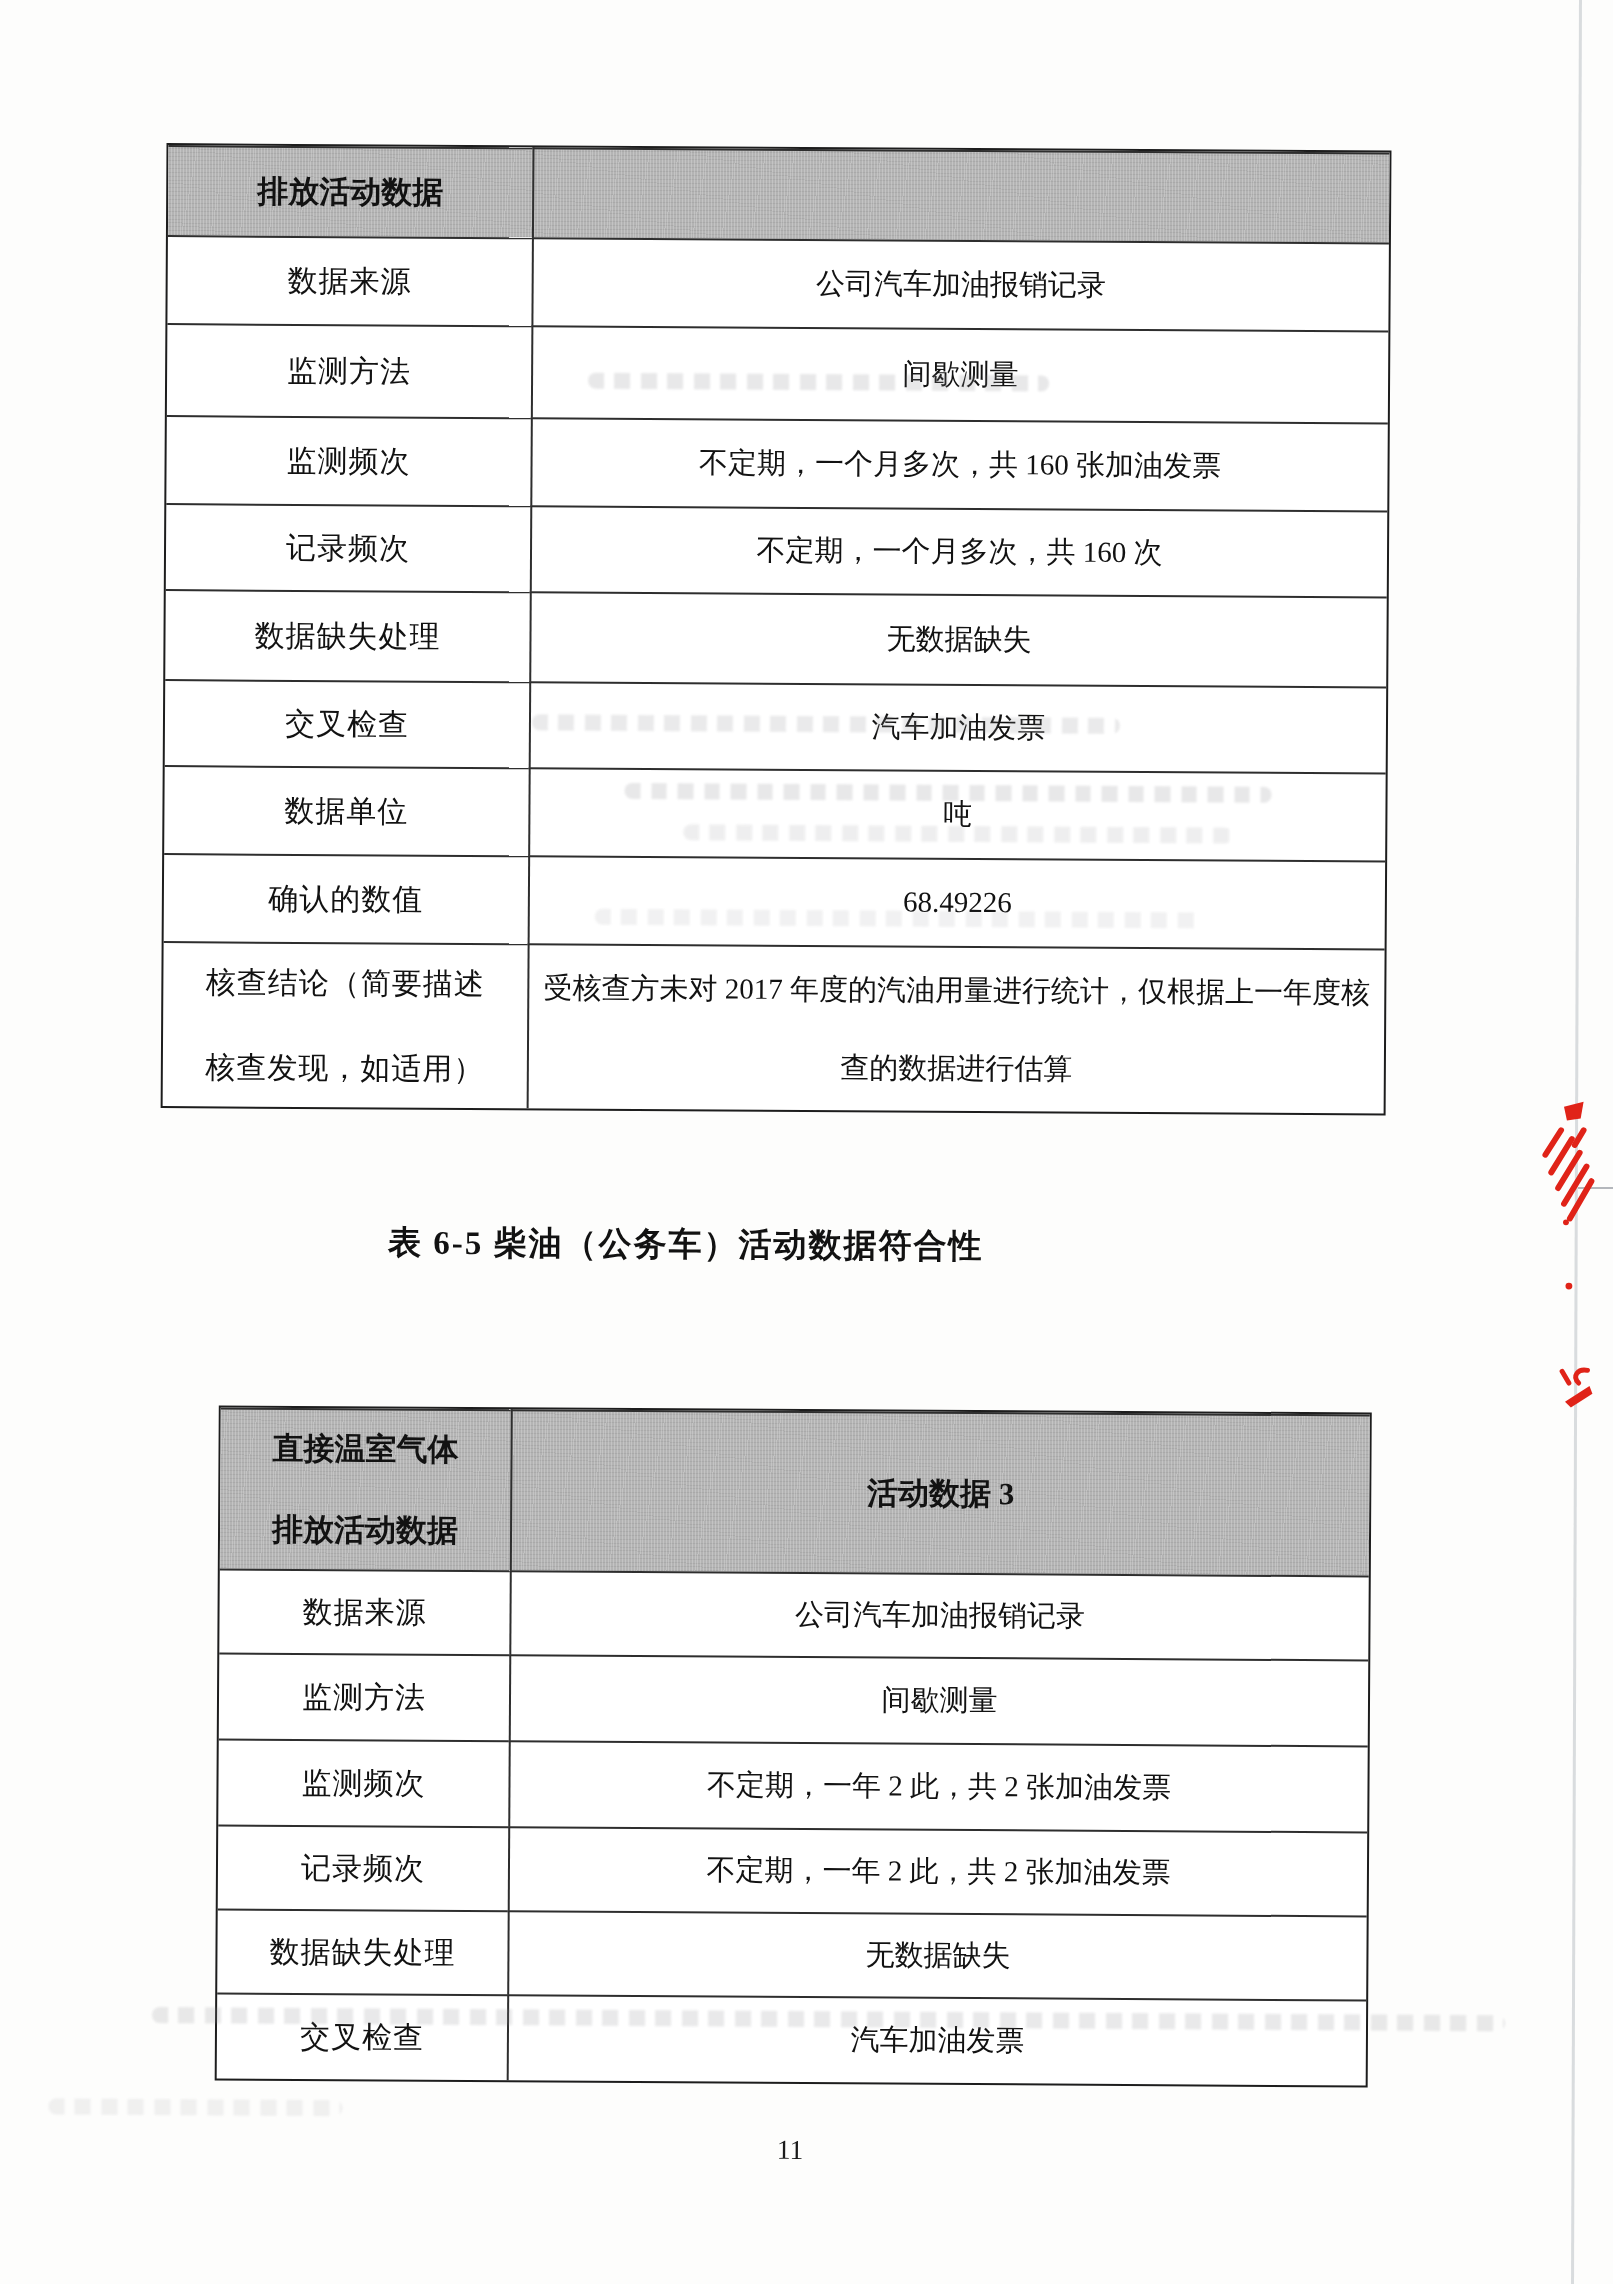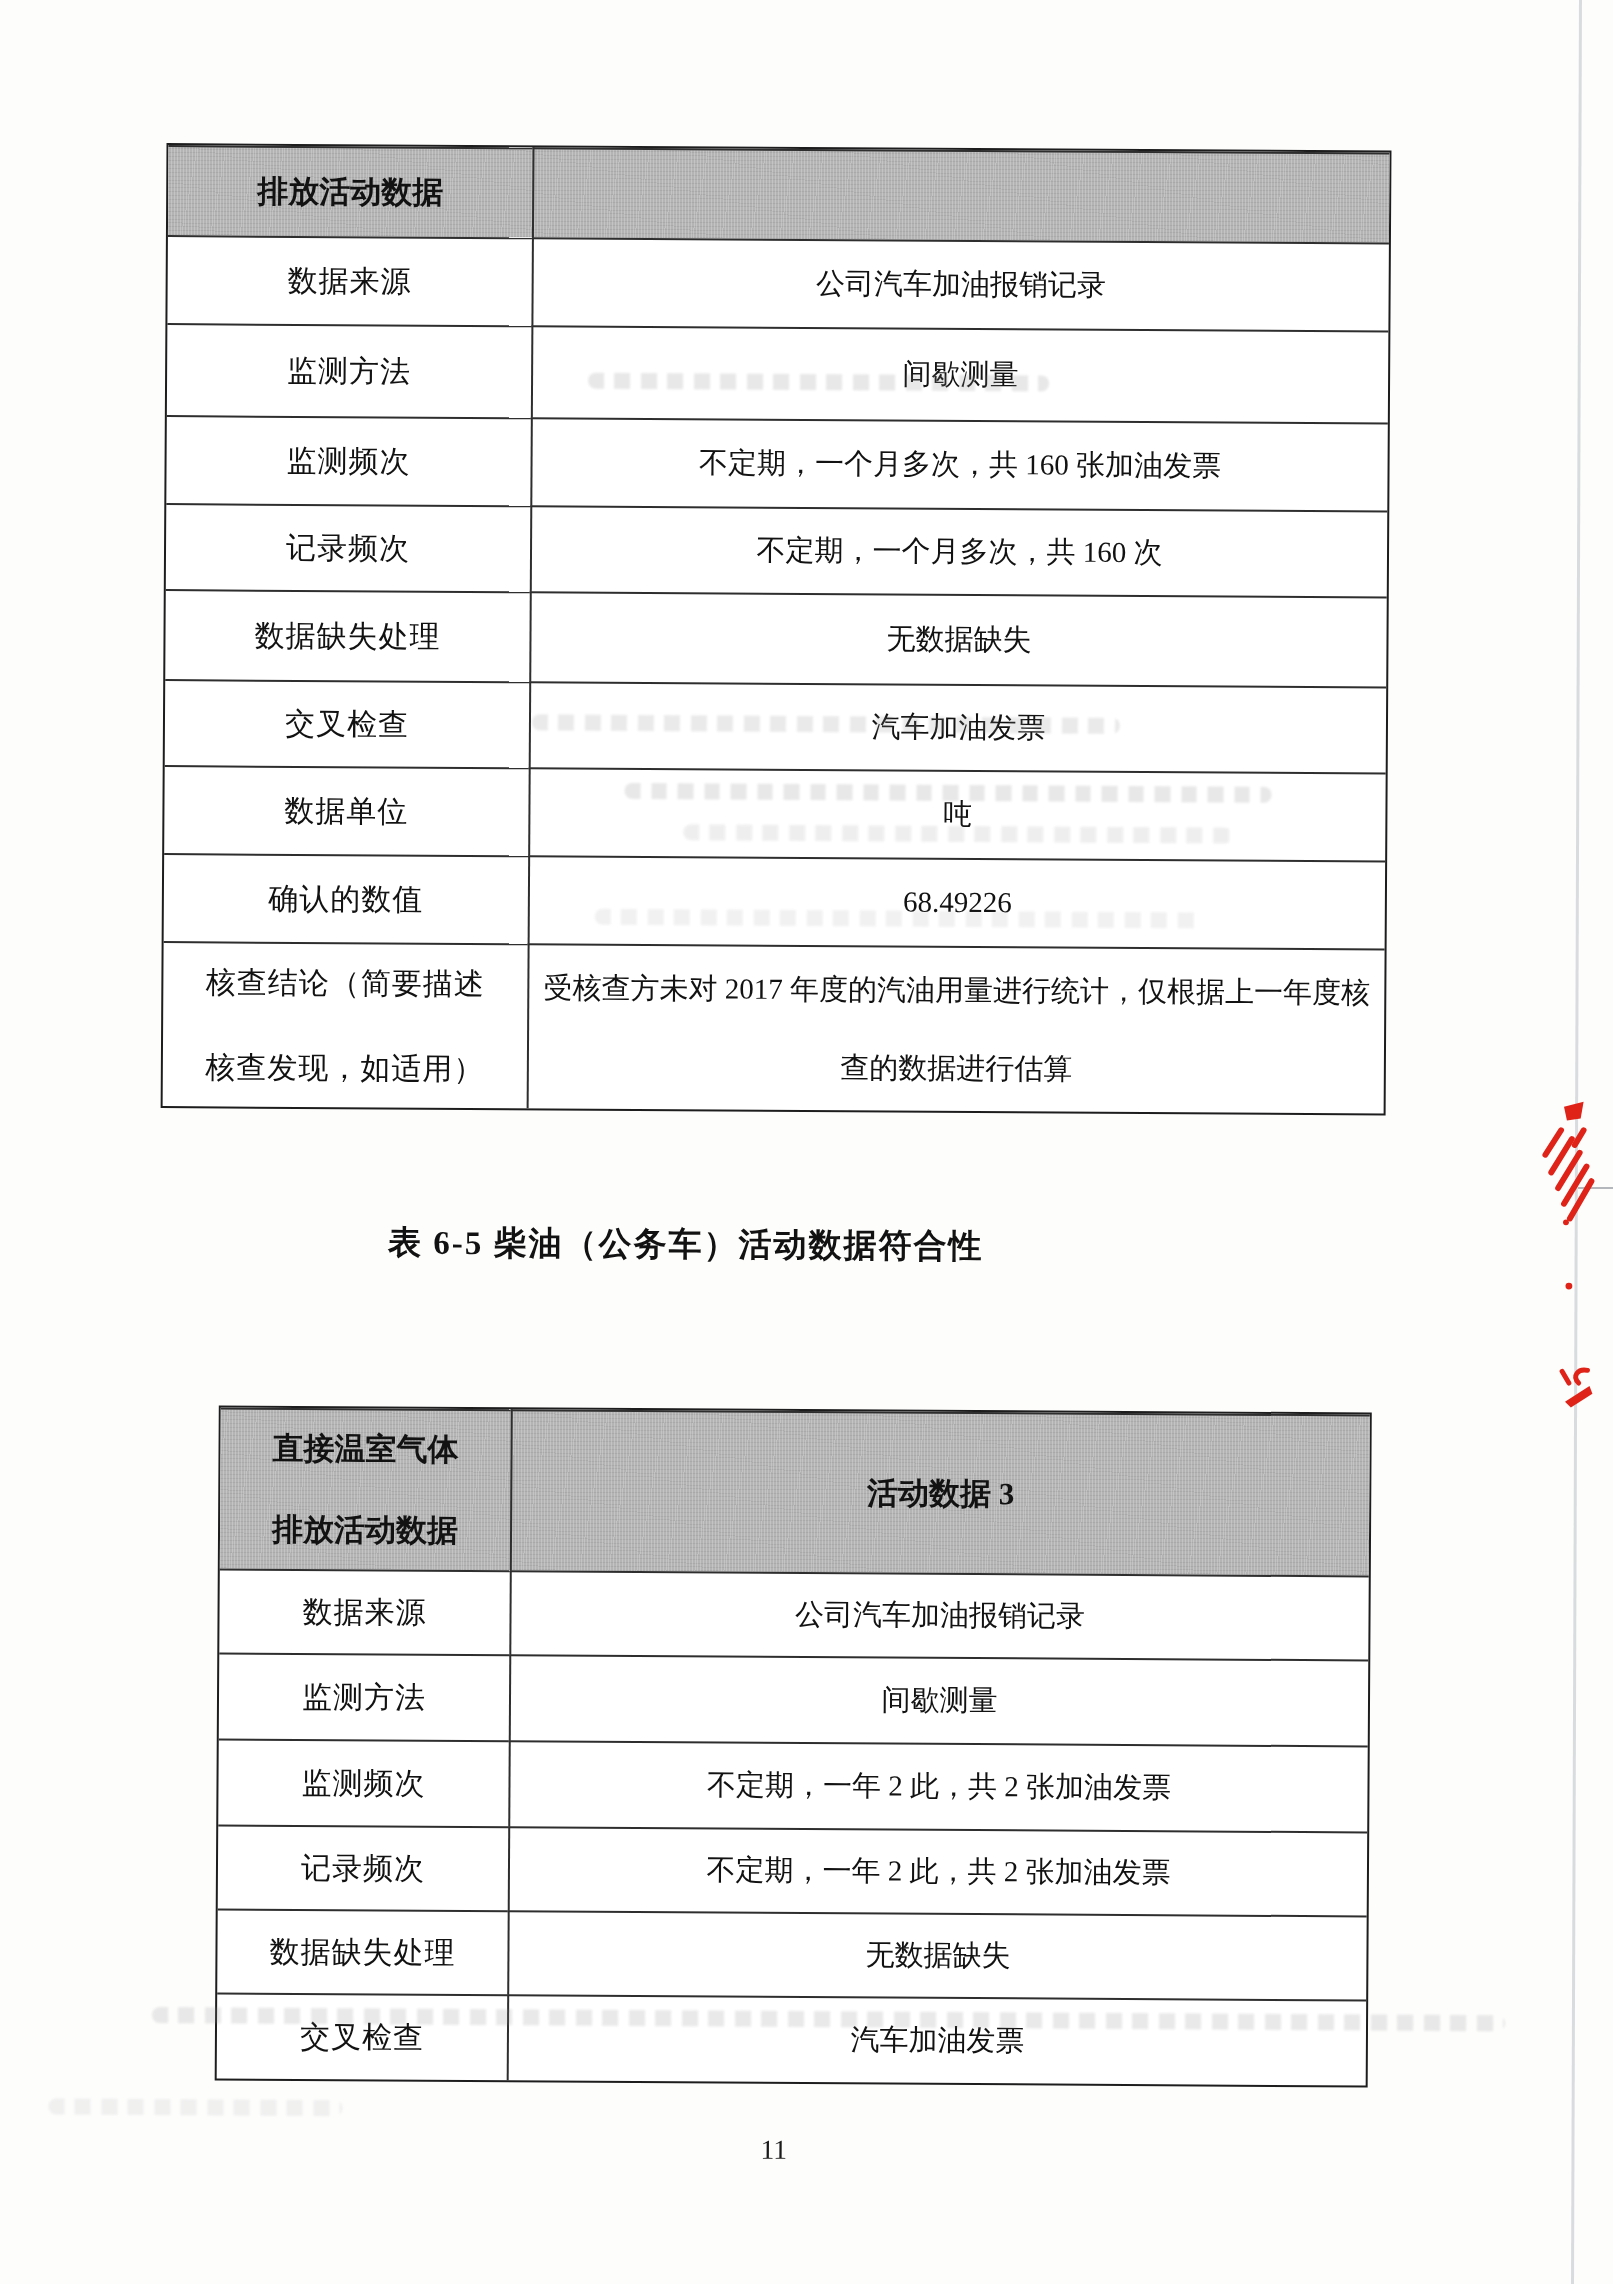--- a/index.html
+++ b/index.html
@@ -34,21 +34,21 @@
     font-weight:bold;font-size:31px;}
   .two-line{flex-direction:column;gap:39px;}
   .tall-lbl{flex-direction:column;gap:45px;font-size:30px;}
   .tall-val{flex-direction:column;gap:39px;}
   
   .caption{
     position:absolute;left:59px;top:1223px;width:1264px;text-align:center;
     font-weight:bold;font-size:33px;letter-spacing:2px;
   }
   
-  .pageno{position:absolute;left:755px;top:2135px;width:59px;text-align:center;
+  .pageno{position:absolute;left:755px;top:2135px;width:59px;text-align:right;
     font-size:27.4px;color:#1a1a1a;}
   
   .scanline-v{position:absolute;left:1575px;top:0;width:2.9px;height:2285px;
     background:rgba(168,174,182,.42);transform:rotate(.2deg);}
   .scanline-h{position:absolute;left:1578px;top:1187px;width:35px;height:2px;
     background:rgba(120,126,134,.55);}
   .smudge{position:absolute;height:15.7px;border-radius:7.8px;
     background:repeating-linear-gradient(90deg,rgba(140,140,145,.20) 0 15.7px,rgba(0,0,0,0) 15.7px 26.5px);
     filter:blur(1.2px);}
   .sm1{left:588px;top:374px;width:461px;}

